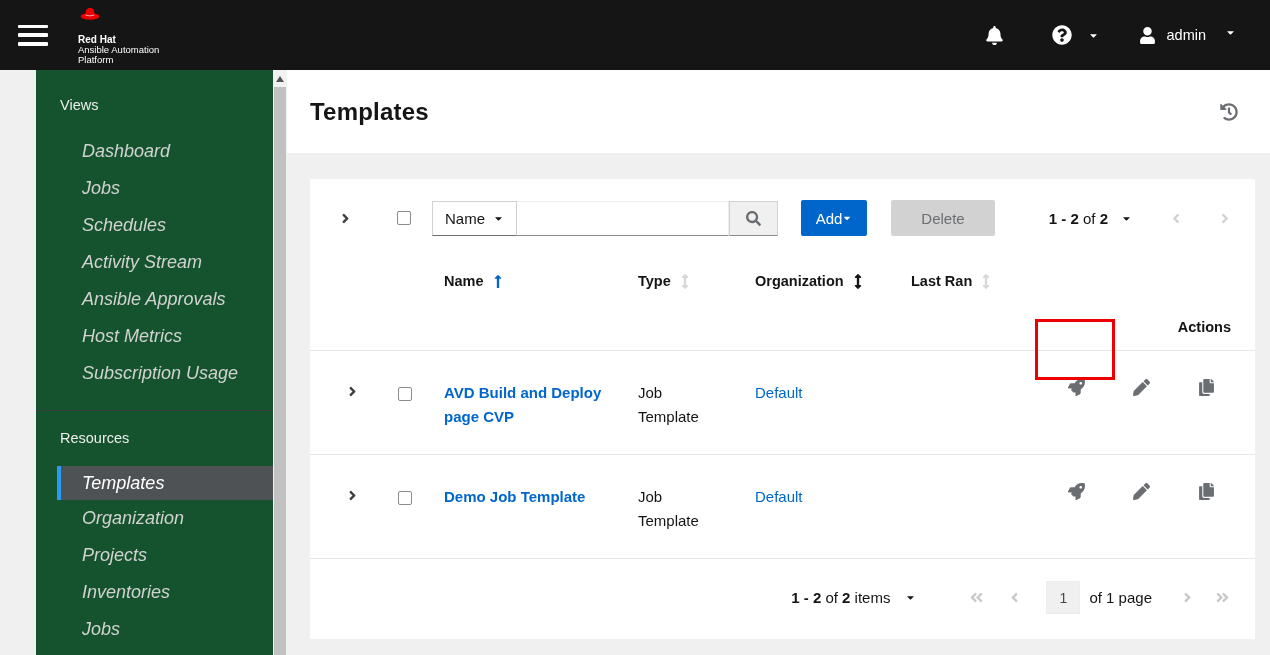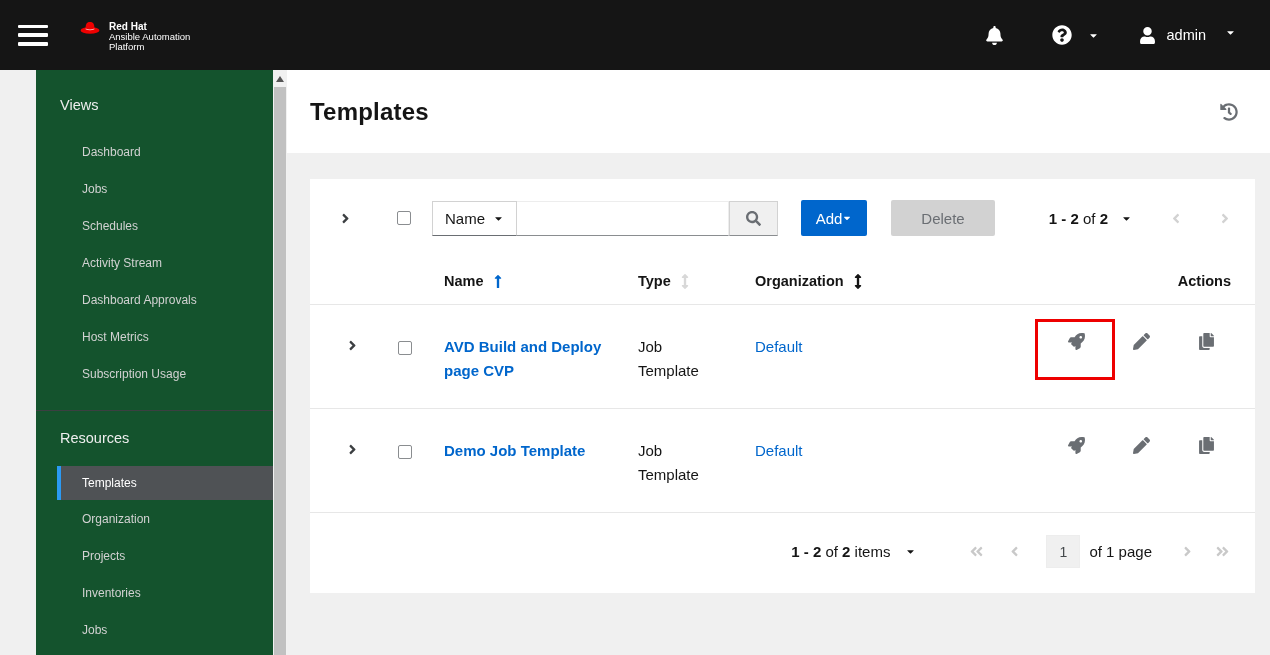--- a/index.html
+++ b/index.html
@@ -11,21 +11,21 @@
     color: #151515;
   }
 
   
   .masthead {
     position:absolute; top:0; left:0; width:1270px; height:70px;
     background:#151515; display:flex; align-items:center; color:#fff;
   }
   .hamburger { margin-left:18px; width:30px; height:21px; display:flex; flex-direction:column; justify-content:space-between; cursor:pointer; background:none; border:none; }
   .hamburger span { display:block; height:3.5px; background:#fff; border-radius:1px; }
-  .brand { display:flex; align-items:flex-start; margin-left:30px; gap:7px; }
+  .brand { display:flex; align-items:flex-start; margin-left:30px; gap:7px;flex-direction:column; }
   .brand-text { line-height:10px; font-size:9.5px; color:#fff; padding-top:3px; }
   .brand-text .b1 { font-weight:bold; font-size:10px; }
   .mast-right { margin-left:auto; display:flex; align-items:center; padding-right:34px; }
   .icon-btn { background:none; border:none; color:#fff; display:flex; align-items:center; cursor:pointer; }
   .bell-btn { margin-right:48px; }
   .help-group { display:flex; align-items:center; gap:16px; margin-right:40px; }
   .user-group { display:flex; align-items:flex-start; gap:11px; }
   .user-name { font-size:14.5px; color:#fff; margin-right:8px; }
   .caret-sm { width:11px; height:11px; fill:#fff; }
 
@@ -36,21 +36,21 @@
   }
   .nav-group-title {
     height:37px; margin-top:16px; padding:0 24px;
     display:flex; align-items:center; justify-content:space-between;
     font-size:14.5px; color:#eeeeee; cursor:pointer;
   }
   .nav-group-title svg { width:13px; height:13px; fill:#d2d2d2; }
   .nav-list { list-style:none; margin-top:10px; }
   .nav-item {
     height:37px; display:flex; align-items:center; padding-left:46px;
-    font-size:12px; color:#d2d2d2; cursor:pointer;
+    font-size:18px; color:#d2d2d2; cursor:pointer;font-style:italic;
   }
   .nav-item.active {
     height:34px; margin-left:21px; padding-left:21px;
     background:#4f5255; border-left:4px solid #2b9af3; color:#fff;
   }
   .nav-divider { border-top:1px solid #3c3f42; margin-top:18px; }
   .group-resources .nav-group-title { margin-top:8px; }
 
   
   .vscrollbar { position:absolute; top:70px; left:273px; width:14px; height:585px; background:#f1f1f1; }
@@ -201,21 +201,21 @@
     <span>Views</span>
     <svg viewBox="0 0 320 512">
         <path d="M31.3 192h257.3c17.8 0 26.7 21.5 14.1 34.1L174.1 354.8c-7.8 7.8-20.5 7.8-28.3 0L17.2 226.1C4.6 213.5 13.5 192 31.3 192z"></path>
       </svg>
   </div>
   <ul class="nav-list">
     <li class="nav-item">Dashboard</li>
     <li class="nav-item">Jobs</li>
     <li class="nav-item">Schedules</li>
     <li class="nav-item">Activity Stream</li>
-    <li class="nav-item">Dashboard Approvals</li>
+    <li class="nav-item">Ansible Approvals</li>
     <li class="nav-item">Host Metrics</li>
     <li class="nav-item">Subscription Usage</li>
   </ul>
   <div class="nav-divider"></div>
   <div class="group-resources">
     <div class="nav-group-title">
       <span>Resources</span>
       <svg viewBox="0 0 320 512">
           <path d="M31.3 192h257.3c17.8 0 26.7 21.5 14.1 34.1L174.1 354.8c-7.8 7.8-20.5 7.8-28.3 0L17.2 226.1C4.6 213.5 13.5 192 31.3 192z"></path>
         </svg>
@@ -305,20 +305,26 @@
         <svg class="sort-dual" viewBox="0 0 256 512">
             <path d="M214.059 377.941H168V134.059h46.059c21.382 0 32.09-25.851 16.971-40.971L144.971 7.029c-9.373-9.373-24.569-9.373-33.941 0L24.971 93.088c-15.119 15.119-4.411 40.971 16.971 40.971H88v243.882H41.941c-21.382 0-32.09 25.851-16.971 40.971l86.059 86.059c9.373 9.373 24.569 9.373 33.941 0l86.059-86.059c15.12-15.119 4.412-40.971-16.97-40.971z"></path>
           </svg>
       </div>
       <div>
         <span>Organization</span>
         <svg class="sort-dual dark" viewBox="0 0 256 512">
             <path d="M214.059 377.941H168V134.059h46.059c21.382 0 32.09-25.851 16.971-40.971L144.971 7.029c-9.373-9.373-24.569-9.373-33.941 0L24.971 93.088c-15.119 15.119-4.411 40.971 16.971 40.971H88v243.882H41.941c-21.382 0-32.09 25.851-16.971 40.971l86.059 86.059c9.373 9.373 24.569 9.373 33.941 0l86.059-86.059c15.12-15.119 4.412-40.971-16.97-40.971z"></path>
           </svg>
       </div>
+      <div>
+        <span>Last Ran</span>
+        <svg class="sort-dual" viewBox="0 0 256 512">
+            <path d="M214.059 377.941H168V134.059h46.059c21.382 0 32.09-25.851 16.971-40.971L144.971 7.029c-9.373-9.373-24.569-9.373-33.941 0L24.971 93.088c-15.119 15.119-4.411 40.971 16.971 40.971H88v243.882H41.941c-21.382 0-32.09 25.851-16.971 40.971l86.059 86.059c9.373 9.373 24.569 9.373 33.941 0l86.059-86.059c15.12-15.119 4.412-40.971-16.97-40.971z"></path>
+          </svg>
+      </div>
       <div></div>
       <div class="th-actions" style="grid-column: 7;">Actions</div>
     </div>
 
     <div class="tgrid trow">
       <div class="cell-expand">
         <button>
             <svg class="chev-icon" viewBox="0 0 256 512">
               <path d="M224.3 273l-136 136c-9.4 9.4-24.6 9.4-33.9 0l-22.6-22.6c-9.4-9.4-9.4-24.6 0-33.9l96.4-96.4-96.4-96.4c-9.4-9.4-9.4-24.6 0-33.9L54.3 103c9.4-9.4 24.6-9.4 33.9 0l136 136c9.5 9.4 9.5 24.6.1 34z"></path>
             </svg>

